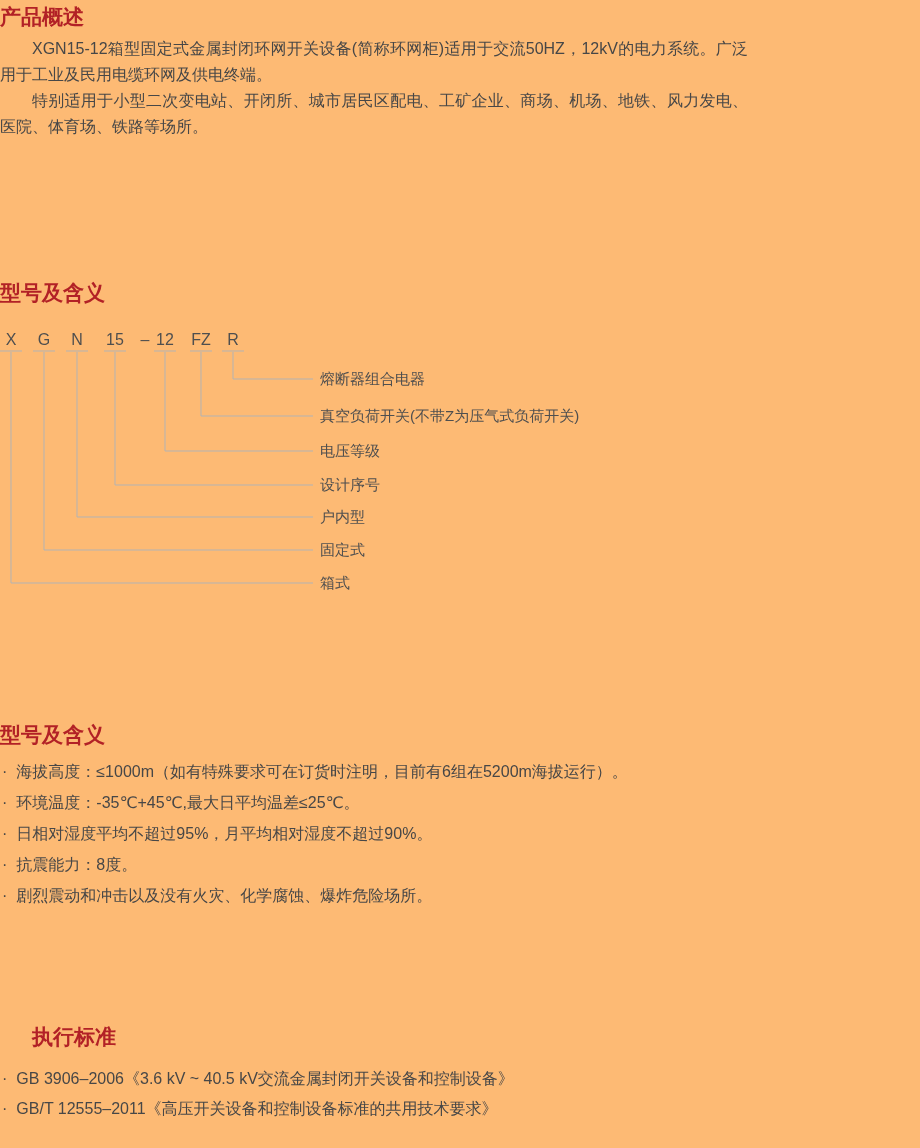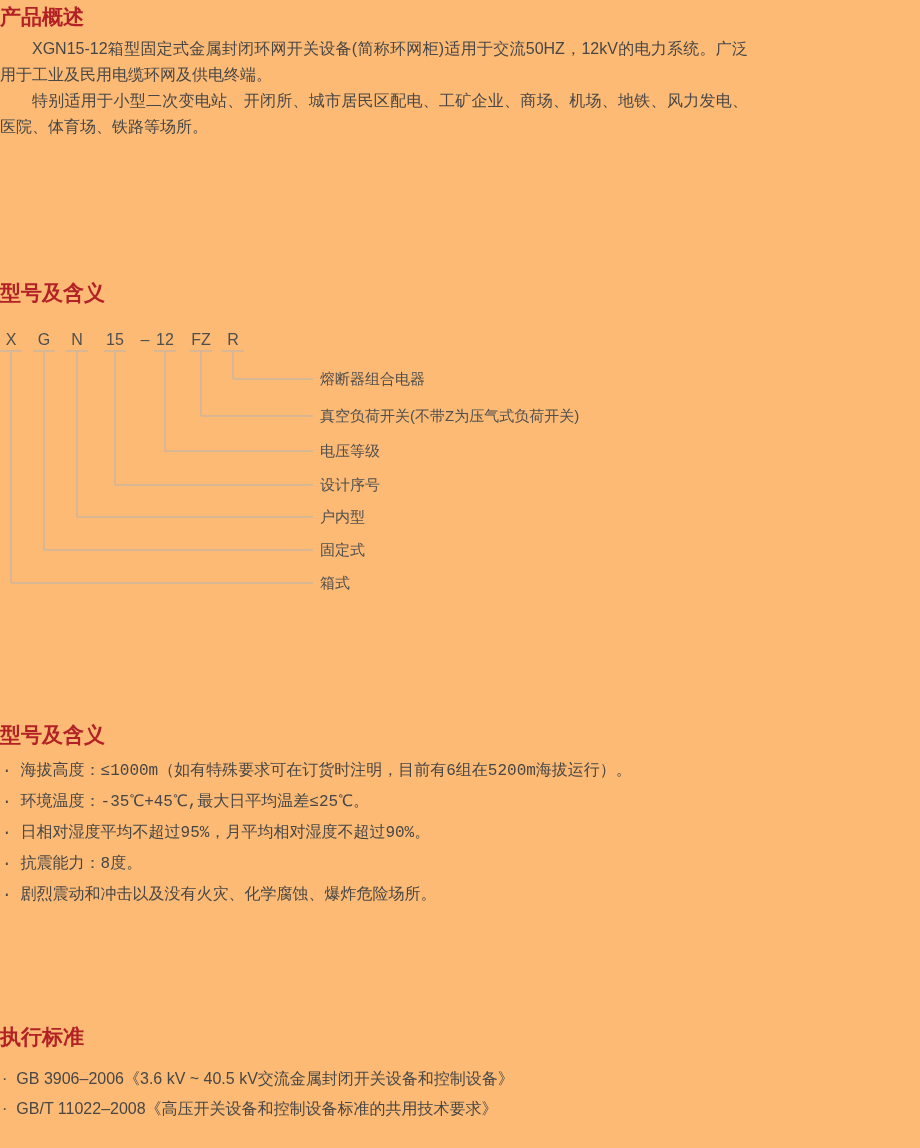--- a/index.html
+++ b/index.html
@@ -21,21 +21,21 @@
     left: 0;
     color: var(--accent-red, #b22126);
     font-size: 21px;
     font-weight: bold;
     line-height: 24px;
     white-space: nowrap;
   }
   #overview-heading  { top: 5px; }
   #model-heading     { top: 281px; text-align: right; }
   #conditions-heading{ top: 723px; }
-  #standards-heading { top: 1025px; }
+  #standards-heading { top: 1025px; margin-left: 32px; }
 
   .overview-body {
     position: absolute;
     top: 36px;
     left: 0;
     width: 748px;
   }
   .overview-body p {
     font-size: 16px;
     line-height: 26px;
@@ -65,21 +65,21 @@
     width: 920px;
     list-style: none;
   }
   #conditions-list { top: 756px; }
   #standards-list  { top: 1064px; }
   .bullet-list li {
     font-size: 16px;
     color: var(--body-color, #474747);
     white-space: nowrap;
   }
-  #conditions-list li { line-height: 31px; font-family: Liberation Mono, monospace; }
+  #conditions-list li { line-height: 31px; }
   #standards-list  li { line-height: 30px; }
   .bullet-list .bullet {
     display: inline-block;
     margin: 0 9px 0 2px;
   }
 </style>
 </head>
 <body>
 
 <div class="page">
@@ -137,16 +137,16 @@
     <li><span class="bullet">·</span><span>海拔高度：≤1000m（如有特殊要求可在订货时注明，目前有6组在5200m海拔运行）。</span></li>
     <li><span class="bullet">·</span><span>环境温度：-35℃+45℃,最大日平均温差≤25℃。</span></li>
     <li><span class="bullet">·</span><span>日相对湿度平均不超过95%，月平均相对湿度不超过90%。</span></li>
     <li><span class="bullet">·</span><span>抗震能力：8度。</span></li>
     <li><span class="bullet">·</span><span>剧烈震动和冲击以及没有火灾、化学腐蚀、爆炸危险场所。</span></li>
   </ul>
 
   <h2 class="section-heading" id="standards-heading">执行标准</h2>
   <ul class="bullet-list" id="standards-list">
     <li><span class="bullet">·</span><span>GB 3906–2006《3.6 kV ~ 40.5 kV交流金属封闭开关设备和控制设备》</span></li>
-    <li><span class="bullet">·</span><span>GB/T 11022–2008《高压开关设备和控制设备标准的共用技术要求》</span></li>
+    <li><span class="bullet">·</span><span>GB/T 12555–2011《高压开关设备和控制设备标准的共用技术要求》</span></li>
   </ul>
 
 </div>
 
 </body></html>

